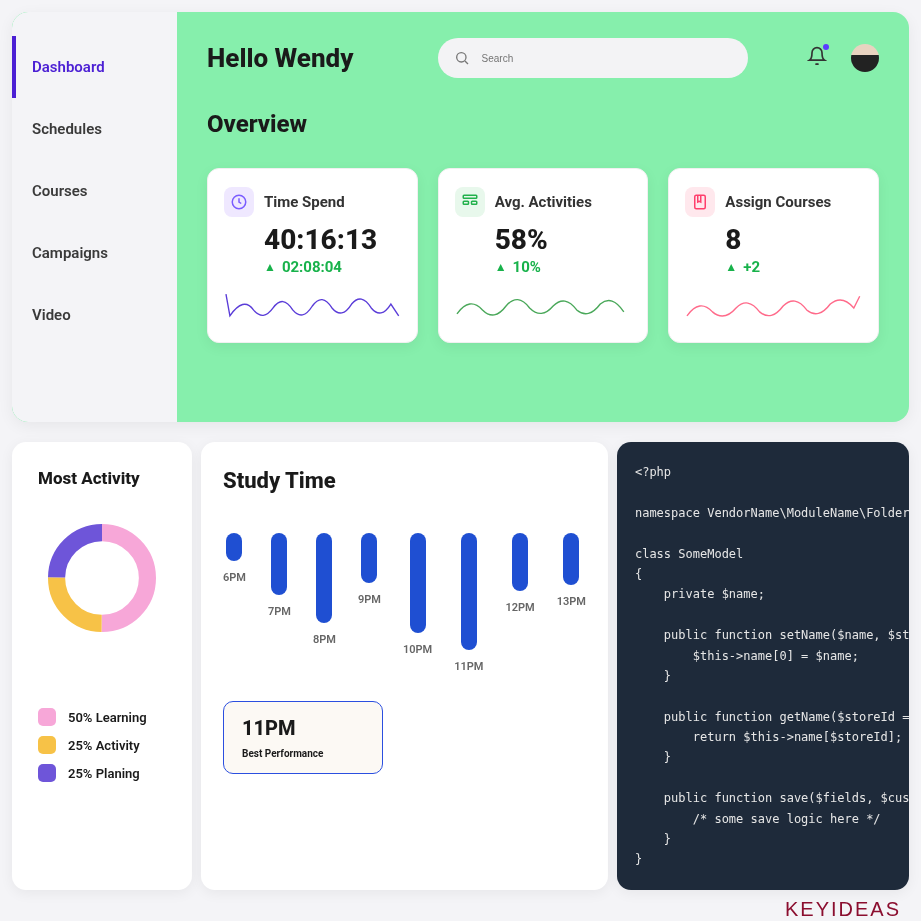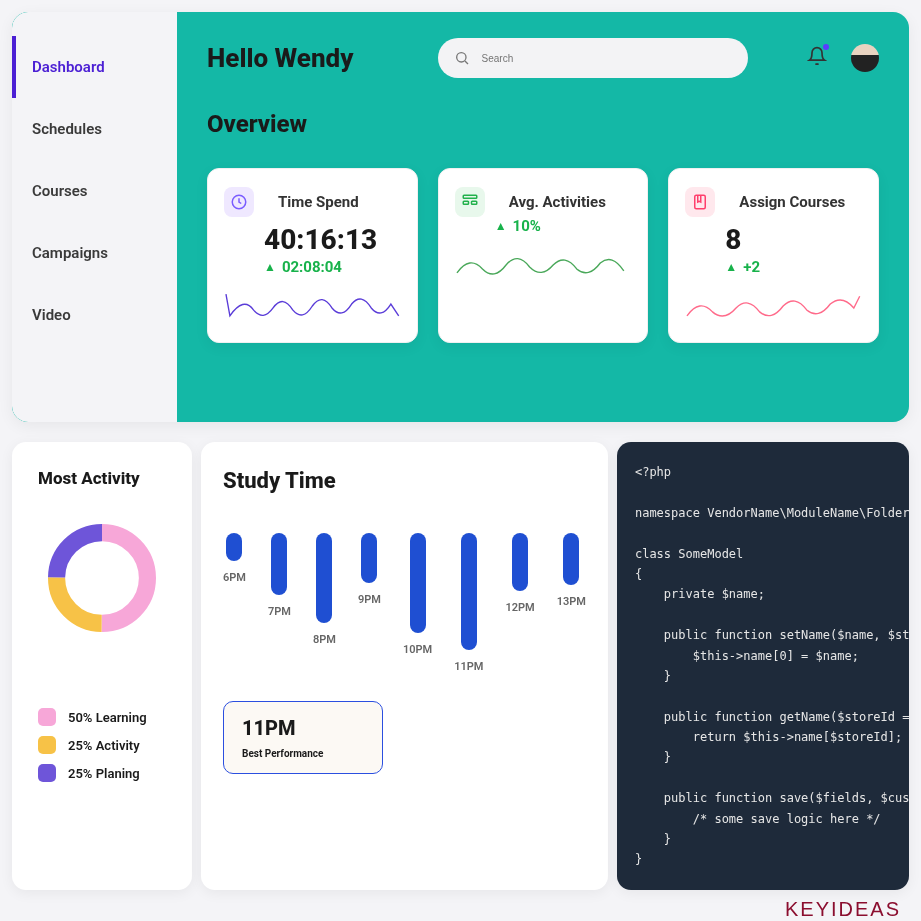--- a/index.html
+++ b/index.html
@@ -6,21 +6,21 @@
   body {
     font-family: -apple-system, BlinkMacSystemFont, 'Segoe UI', Roboto, sans-serif;
     background: #f4f4f7;
     padding: 12px;
     width: 921px;
     color: #1a1a1a;
   }
   .top-row {
     display: flex;
     gap: 0;
-    background: #14b8a6;
+    background: #86efac;
     border-radius: 16px;
     box-shadow: 0 4px 16px rgba(0,0,0,.06);
     overflow: hidden;
     height: 410px;
   }
   .sidebar {
     width: 165px;
     background: #f4f4f7;
     padding: 24px 0;
     border-top-left-radius: 16px;
@@ -96,21 +96,21 @@
     flex: 1;
     background: #fff;
     border: 1px solid #f0f0f0;
     border-radius: 12px;
     padding: 18px 16px 10px;
     box-shadow: 0 4px 14px rgba(0,0,0,.06);
   }
   .card-head {
     display: flex;
     align-items: center;
-    gap: 24px;
+    gap: 10px;
   }
   .icon-box {
     width: 30px; height: 30px;
     border-radius: 8px;
     display: flex; align-items: center; justify-content: center;
   }
   .card-title { font-size: 15px; font-weight: 700; color: #333; }
   .card-value { font-size: 28px; font-weight: 800; margin: 6px 0 2px 40px; }
   .card-delta {
     display: flex; align-items: center; gap: 6px;
@@ -237,20 +237,21 @@
         <div class="card-head">
           <div class="icon-box" style="background:#e8f8ec">
             <svg width="18" height="18" viewBox="0 0 24 24" fill="none" stroke="#22b14c" stroke-width="2">
                 <rect x="3" y="3" width="18" height="4" rx="1"></rect>
                 <rect x="3" y="11" width="7" height="4" rx="1"></rect>
                 <rect x="14" y="11" width="7" height="4" rx="1"></rect>
               </svg>
           </div>
           <span class="card-title">Avg. Activities</span>
         </div>
+        <div class="card-value">58%</div>
         <div class="card-delta">10%</div>
         <svg class="spark" viewBox="0 0 180 40">
             <path d="M2 28 Q15 10 28 24 Q40 36 52 20 Q64 6 76 22 Q88 34 100 20 Q112 8 124 24 Q136 34 148 18 Q160 8 172 26" fill="none" stroke="#4aa85a" stroke-width="1.4"></path>
           </svg>
       </div>
 
       <div class="card">
         <div class="card-head">
           <div class="icon-box" style="background:#ffe8ed">
             <svg width="18" height="18" viewBox="0 0 24 24" fill="none" stroke="#ff3f6c" stroke-width="2">

